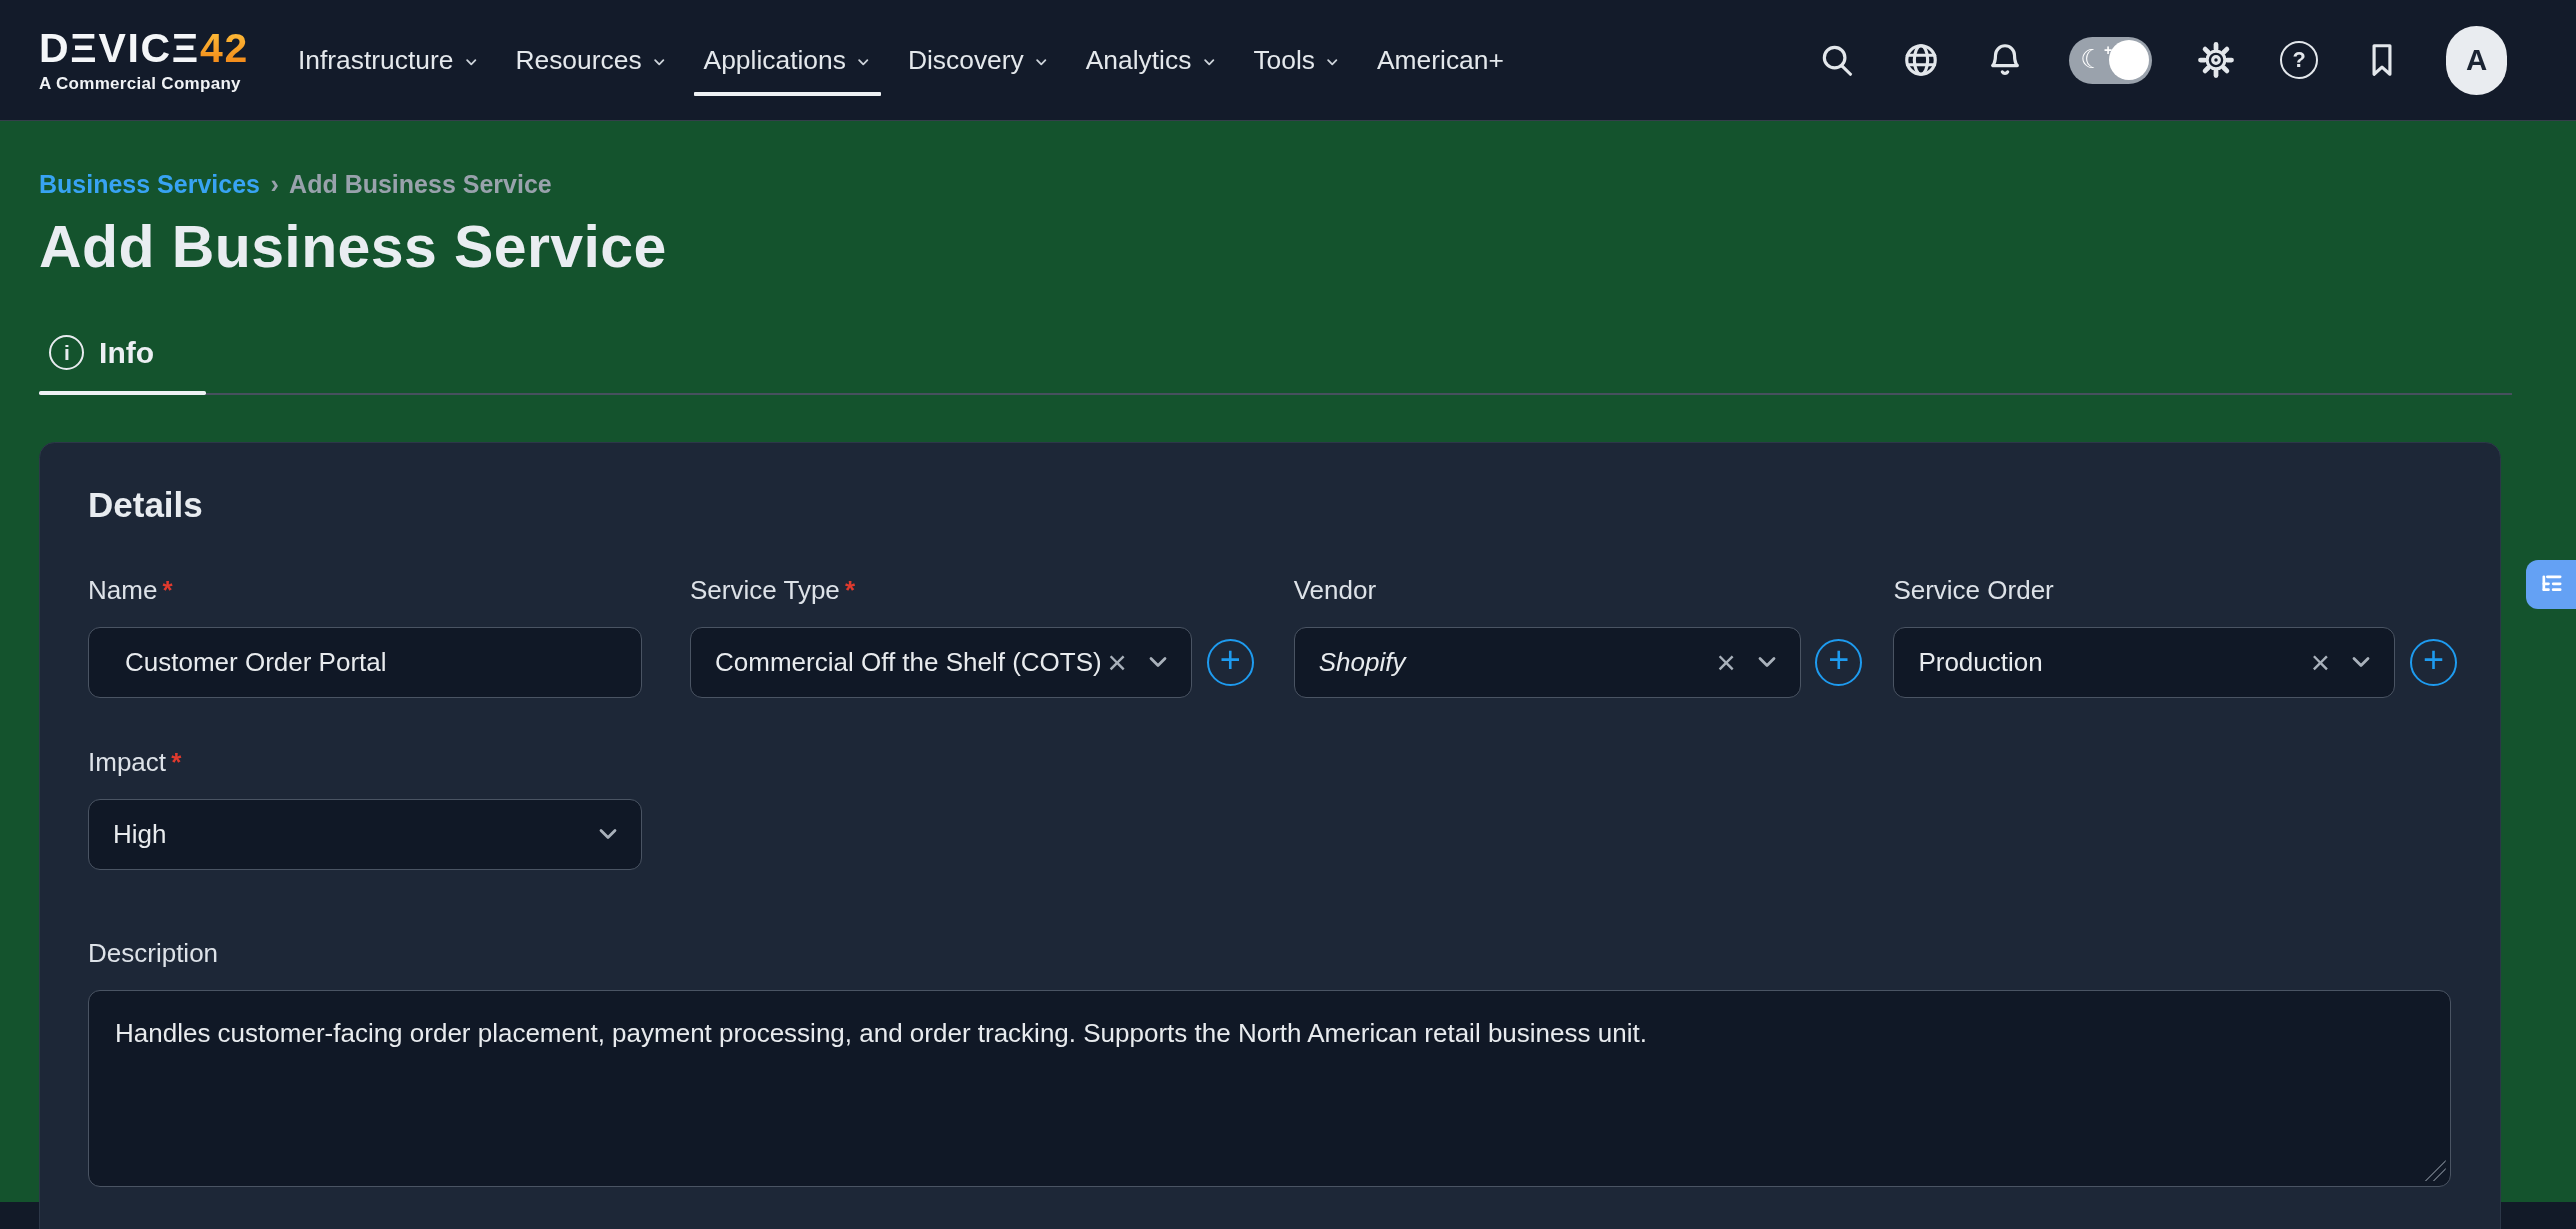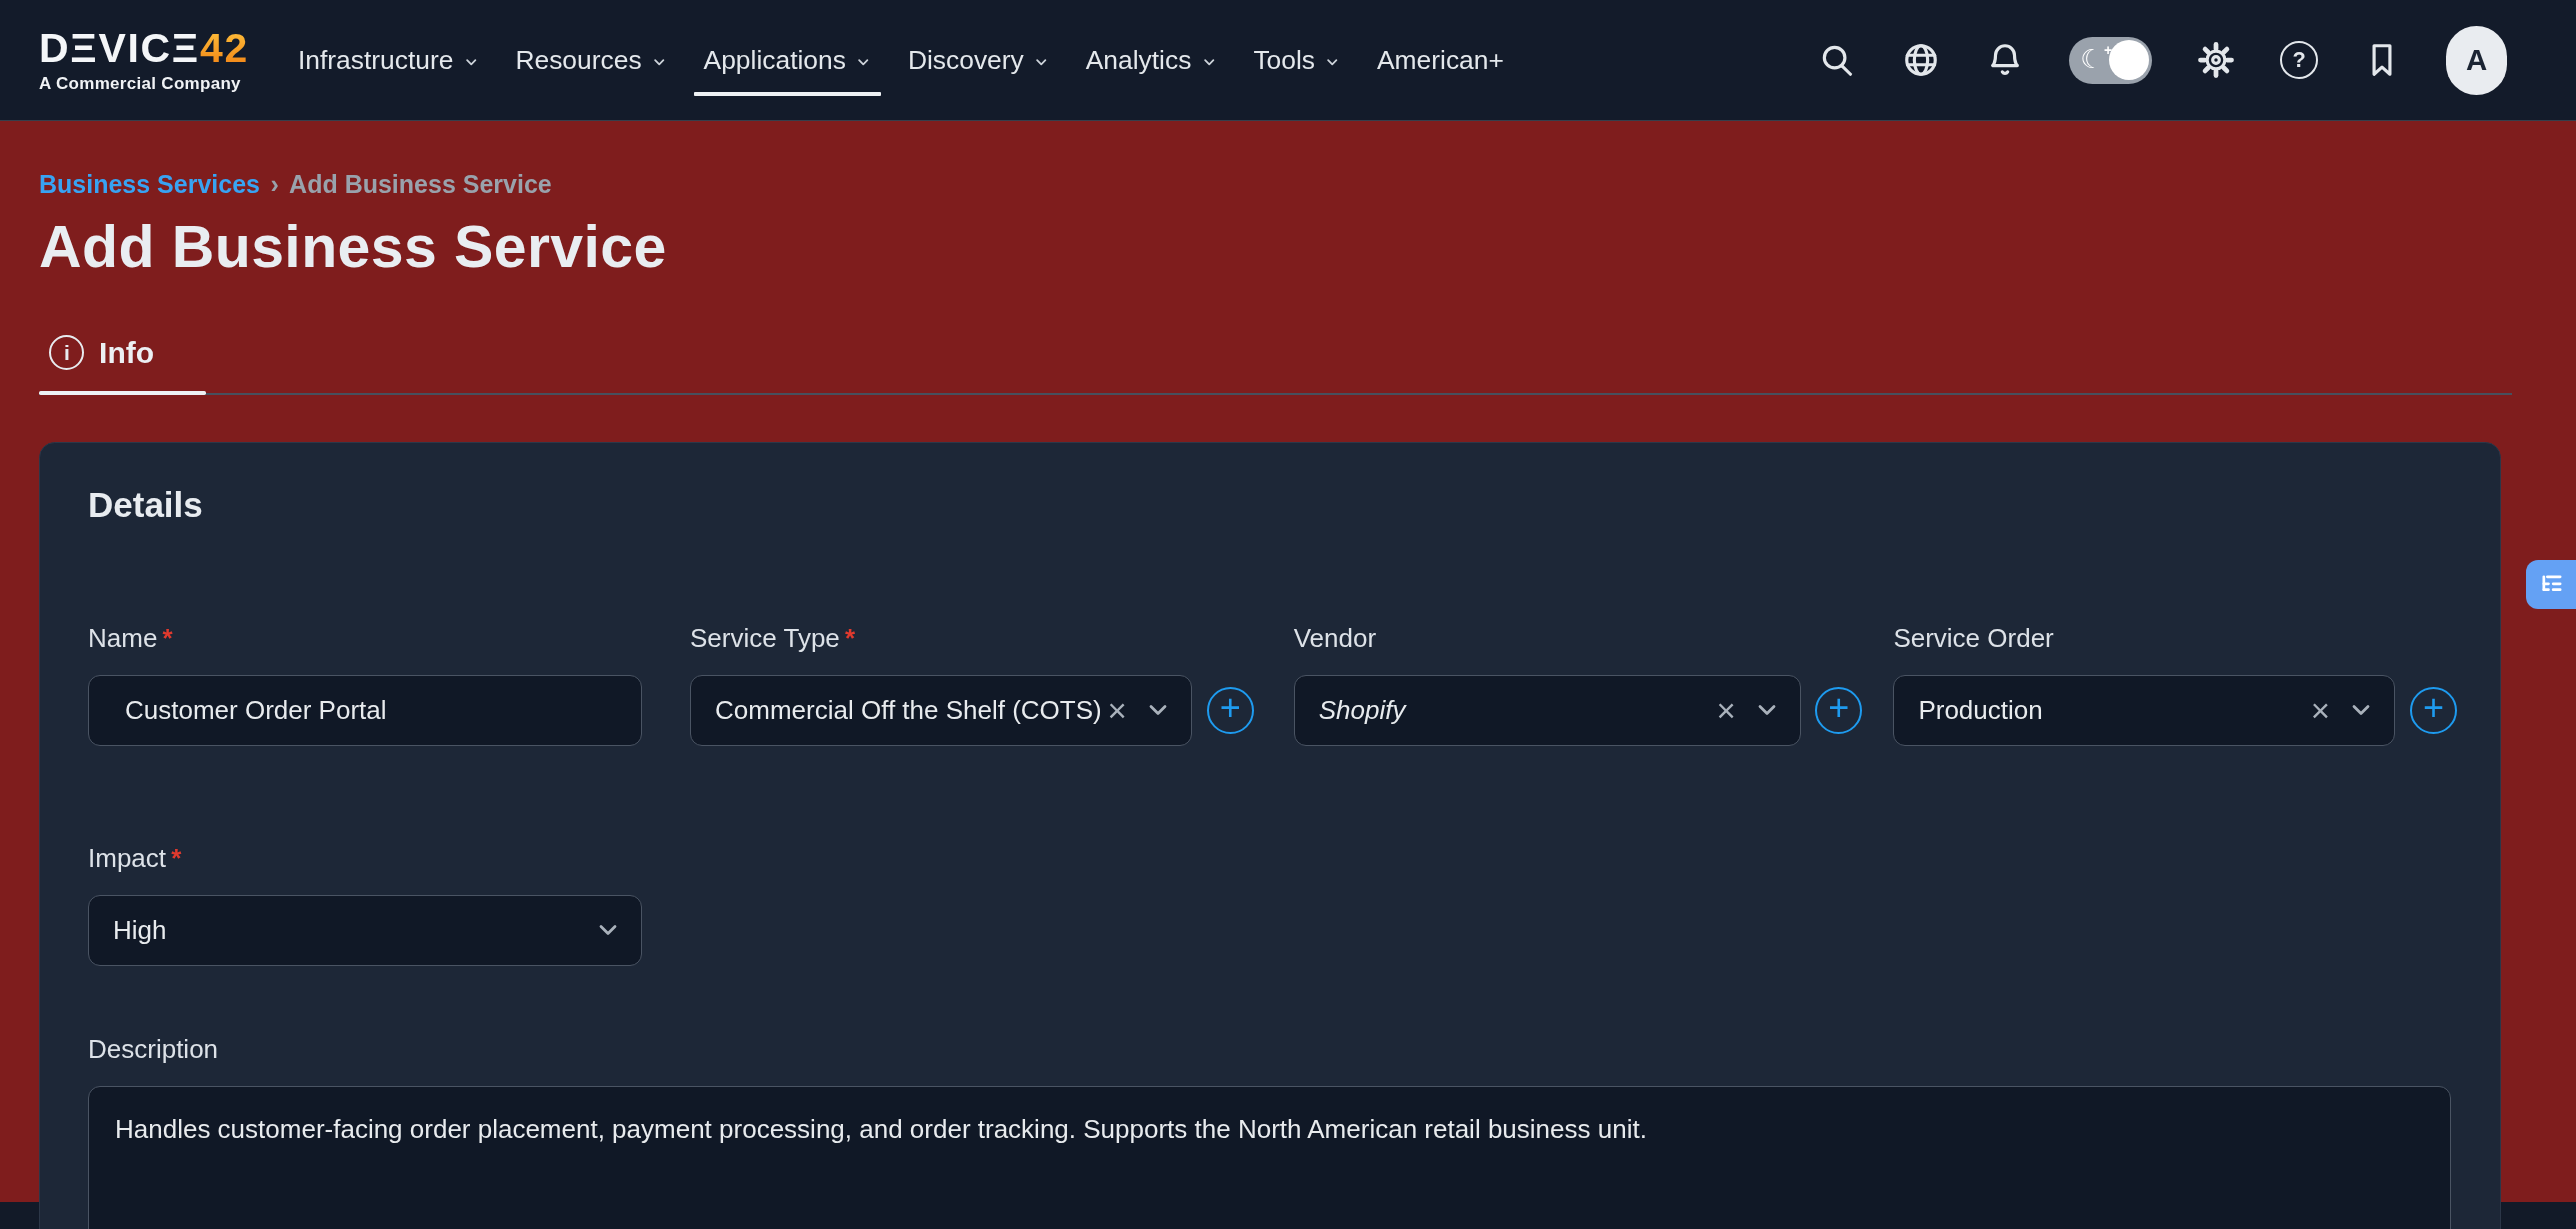--- a/index.html
+++ b/index.html
@@ -1,18 +1,18 @@
 <!DOCTYPE html>
 <html style="font-size:14px"><head>
 <meta charset="utf-8">
 <style>
   * { margin:0; padding:0; box-sizing:border-box; }
   html,body { width:2576px; height:1230px; overflow:hidden; background:#121a28;
     font-family:"Liberation Sans", sans-serif; }
-  #app { position:relative; width:2576px; height:1202px; background:#7f1d1d; }
+  #app { position:relative; width:2576px; height:1202px; background:#14532d; }
 
   
   .topbar { display:flex; align-items:center; height:121px; padding:0 69px 0 39px;
     background:#131b2a; border-bottom:1.7px solid #353e4b; }
   .logo { display:flex; flex-direction:column; justify-content:center; line-height:1; }
   .logo .brand-line { font-size:41px; font-weight:700; letter-spacing:1.7px; color:#f4f6f8; white-space:nowrap; }
   .logo .brand-42 { background:linear-gradient(180deg,#ffc53f 0%,#f5941f 70%,#ef7d16 100%);
     -webkit-background-clip:text; background-clip:text; color:transparent; font-weight:700; }
   .logo .subtitle { font-size:17px; font-weight:700; color:#f0f2f5; letter-spacing:0.3px; margin-top:6px; }
 
@@ -58,21 +58,21 @@
   .info-ic { width:35px; height:35px; border:2.6px solid #e8ebef; border-radius:50%;
     display:flex; align-items:center; justify-content:center; color:#e8ebef;
     font-size:21px; font-weight:700; font-style:normal; }
 
   
   .card { margin-top:47px; width:2462px; height:849px; background:#1d2737;
     border:1.7px solid #2c3748; border-radius:15.6px; padding:42px 48px 48px 48px; }
   .section-title { font-size:35px; font-weight:700; color:#e8ecf0; margin-bottom:50px; }
 
   .field-row { display:flex; align-items:flex-start; }
-  .field label { display:block; font-size:26px; font-weight:500; color:#dde2e8; margin-bottom:21px;margin-top:48px; }
+  .field label { display:block; font-size:26px; font-weight:500; color:#dde2e8; margin-bottom:21px; }
   .req { color:#e03a2e; margin-left:5.2px; font-weight:700; }
   .control-row { display:flex; align-items:center; }
 
   .inputbox, .selectbox, .textareabox { background:#101826; border:1.7px solid #4a5463;
     border-radius:12px; color:#e8ebee; font-size:26px; }
   .inputbox { height:71px; display:flex; align-items:center; padding:0 36px; }
   .selectbox { height:71px; display:flex; align-items:center; padding:0 19px 0 24px; cursor:pointer; }
   .selectbox .val { flex:1; white-space:nowrap; overflow:hidden; }
   .clear-x { font-size:33px; color:#a9b1bb; margin-left:7px; cursor:pointer; line-height:1; }
   .chev-dn { width:28px; height:28px; stroke:#a9b1bb; stroke-width:2.4; fill:none;

